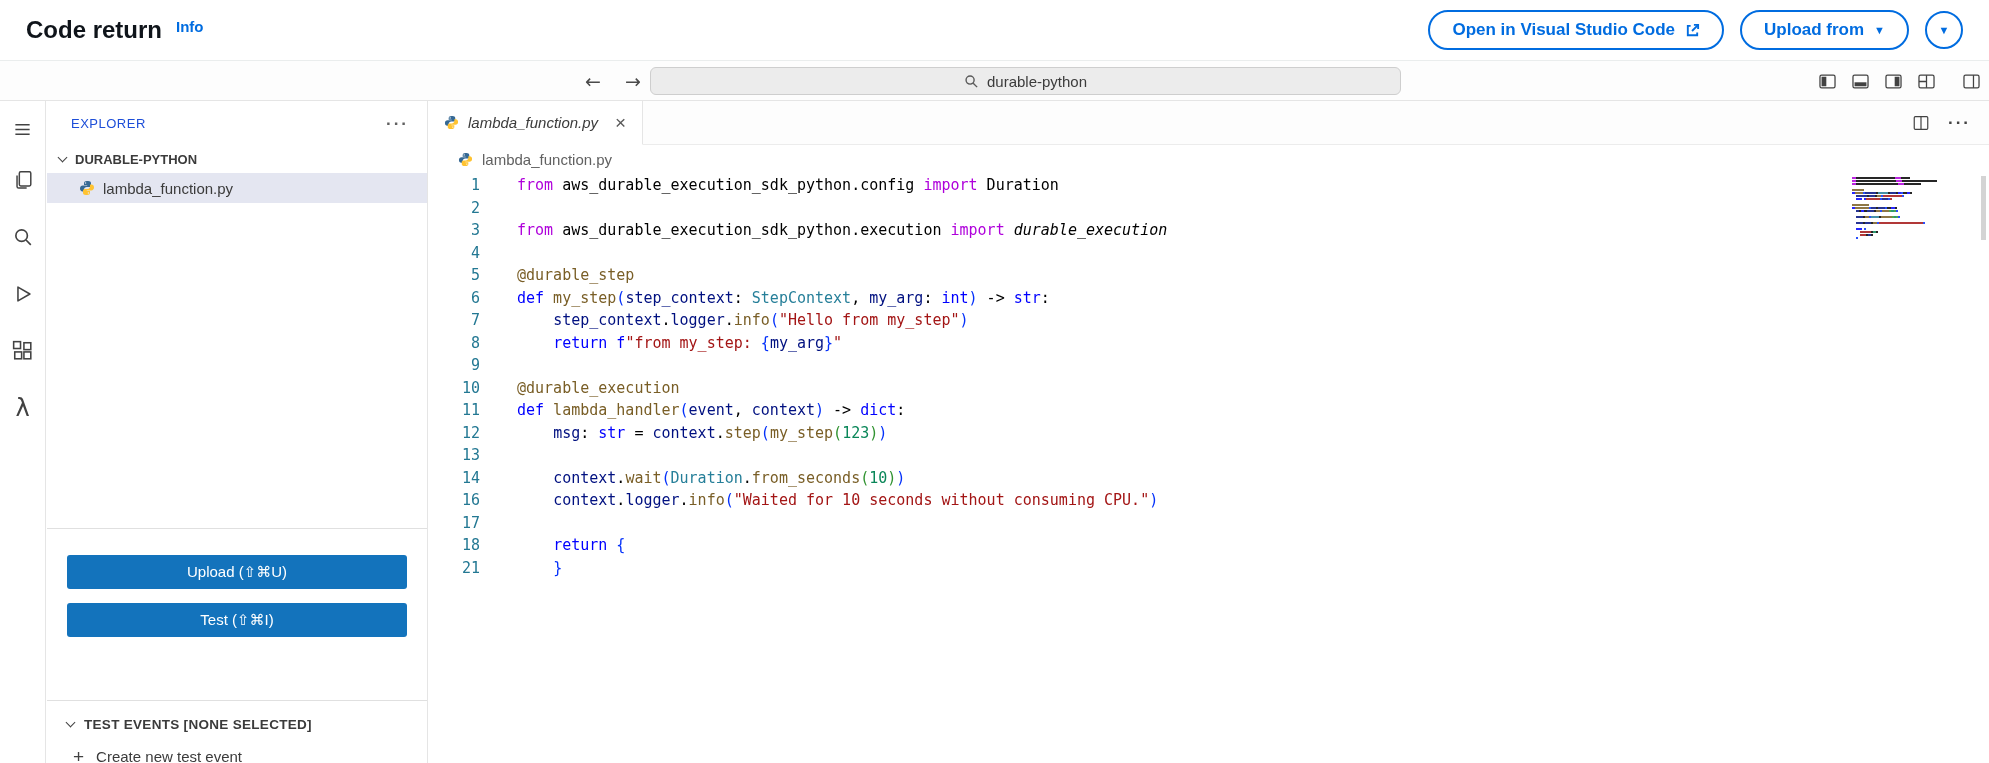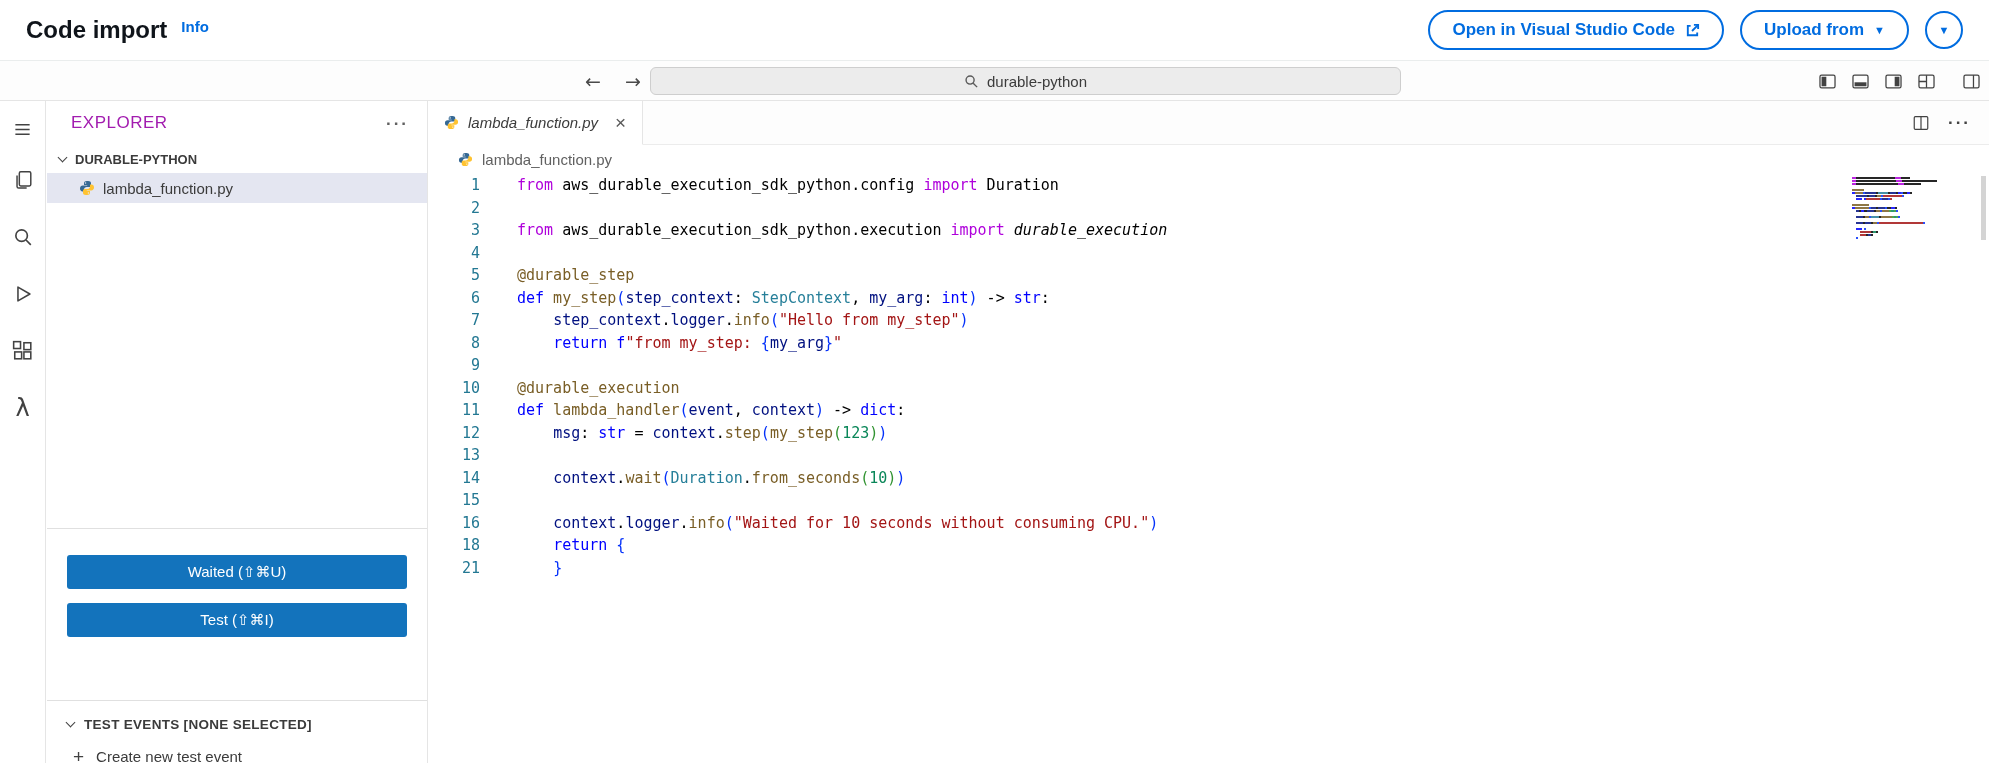--- a/index.html
+++ b/index.html
@@ -28,21 +28,21 @@
   
   .workbench { position:absolute; top:100px; left:0; right:0; bottom:0; border-top:1px solid #e5e5e5; background:#fff; }
 
   .activity-bar { position:absolute; left:0; top:0; bottom:0; width:46px; background:#fff; border-right:1px solid #e5e5e5; display:flex; flex-direction:column; align-items:center; padding-top:6px; }
   .ab-item { width:46px; height:57px; display:flex; align-items:center; justify-content:center; color:#424242; cursor:pointer; }
   .ab-item:first-child { height:44px; }
   .lambda-glyph { font-family:"DejaVu Sans",sans-serif; font-size:24px; color:#424242; }
 
   .sidebar { position:absolute; left:47px; top:0; bottom:0; width:381px; background:#fff; border-right:1px solid #e5e5e5; }
   .sidebar-header { height:44px; display:flex; align-items:center; padding:0 18px 0 24px; }
-  .sidebar-header .label { font-size:17px; letter-spacing:0.5px; color:#a21caf; }
+  .sidebar-header .label { font-size:13px; letter-spacing:0.5px; color:#1d4ed8; }
   .more-btn { margin-left:auto; color:#616161; font-size:17px; font-weight:bold; letter-spacing:2px; cursor:pointer; line-height:1; }
   .chev { width:7px; height:7px; border-right:1.5px solid #424242; border-bottom:1.5px solid #424242; transform:rotate(45deg); display:inline-block; flex:none; margin-top:-4px; }
   .tree-folder { height:28px; display:flex; align-items:center; gap:9px; padding-left:12px; font-weight:bold; font-size:13px; color:#3b3b3b; cursor:pointer; }
   .tree-file { height:30px; display:flex; align-items:center; gap:8px; padding-left:32px; font-size:15px; color:#3b3b3b; background:#e4e6f1; cursor:pointer; }
   .py-icon { display:flex; flex:none; }
 
   .section-header { display:flex; align-items:center; gap:10px; height:22px; cursor:pointer; }
   .sec-label { font-weight:bold; font-size:13.5px; color:#3b3b3b; letter-spacing:0.3px; }
   .deploy-section { position:absolute; top:427px; left:0; right:0; border-top:1px solid #e0e0e0; padding:12px 20px 0; }
   .deploy-status { display:flex; align-items:center; gap:5px; margin-left:8px; color:#6f6f6f; font-size:14px; }
@@ -73,21 +73,21 @@
   .scroll-thumb { position:absolute; top:2px; right:3px; width:5px; height:64px; background:#c2c2c2; opacity:0.7; cursor:pointer; }
 
   svg { display:block; }
 </style>
 </head>
 <body>
 
 <div class="page">
 
   <header class="top-header">
-    <span class="page-title">Code import</span>
+    <span class="page-title">Code return</span>
     <a class="info-link">Info</a>
     <div class="header-actions">
       <button class="aws-btn">
         <span>Open in Visual Studio Code</span>
         <span class="py-icon">
           <svg width="15" height="15" viewBox="0 0 16 16" fill="none" stroke="#006ce0" stroke-width="2">
               <path d="M6 3H3v10h10v-3"></path>
               <path d="M9.5 2H14v4.5"></path>
               <path d="M13.5 2.5L7.5 8.5"></path>
             </svg>
@@ -204,21 +204,21 @@
         <span class="py-icon">
           <svg width="16" height="16" viewBox="0 0 16 16">
               <path fill="#366994" d="M7.9 1C6.1 1 5 1.8 5 3.2V5h3.2v.6H3.7C2.2 5.6 1 6.7 1 8.5c0 1.8 1 2.9 2.5 2.9H5V9.6C5 8.1 6.3 7 7.8 7h2.4c1 0 1.8-.8 1.8-1.8V3.2C12 1.8 10.9 1 9.1 1H7.9zM6.6 2.3c.4 0 .7.3.7.8 0 .4-.3.7-.7.7-.5 0-.8-.3-.8-.7 0-.5.3-.8.8-.8z"></path>
               <path fill="#ffc331" d="M8.1 15c1.8 0 2.9-.8 2.9-2.2V11H7.8v-.6h4.5c1.5 0 2.7-1.1 2.7-2.9 0-1.8-1-2.9-2.5-2.9H11v1.8C11 7.9 9.7 9 8.2 9H5.8C4.8 9 4 9.8 4 10.8v2C4 14.2 5.1 15 6.9 15h1.2zM9.4 13.7c-.4 0-.7-.3-.7-.8 0-.4.3-.7.7-.7.5 0 .8.3.8.7 0 .5-.3.8-.8.8z"></path>
             </svg>
         </span>
         <span>lambda_function.py</span>
       </div>
 
       <div class="deploy-section">
-        <button class="vsc-btn">Waited (⇧⌘U)</button>
+        <button class="vsc-btn">Upload (⇧⌘U)</button>
         <button class="vsc-btn">Test (⇧⌘I)</button>
       </div>
 
       <div class="test-events">
         <div class="section-header">
           <span class="chev"></span>
           <span class="sec-label">TEST EVENTS [NONE SELECTED]</span>
         </div>
         <div class="te-create">
           <span class="plus">+</span>
@@ -269,22 +269,22 @@
             <div class="code-line"><span class="line-num">5</span><span class="line-text"><span style="color: rgb(121, 94, 38);">@durable_step</span></span></div>
             <div class="code-line"><span class="line-num">6</span><span class="line-text"><span style="color: rgb(0, 0, 255);">def</span><span style="color: rgb(121, 94, 38);"> my_step</span><span style="color: rgb(4, 49, 250);">(</span><span style="color: rgb(0, 16, 128);">step_context</span><span style="color: rgb(0, 0, 0);">: </span><span style="color: rgb(38, 127, 153);">StepContext</span><span style="color: rgb(0, 0, 0);">, </span><span style="color: rgb(0, 16, 128);">my_arg</span><span style="color: rgb(0, 0, 0);">: </span><span style="color: rgb(0, 0, 255);">int</span><span style="color: rgb(4, 49, 250);">)</span><span style="color: rgb(0, 0, 0);"> -&gt; </span><span style="color: rgb(0, 0, 255);">str</span><span style="color: rgb(0, 0, 0);">:</span></span></div>
             <div class="code-line"><span class="line-num">7</span><span class="line-text"><span style="color: rgb(0, 0, 0);">    </span><span style="color: rgb(0, 16, 128);">step_context</span><span style="color: rgb(0, 0, 0);">.</span><span style="color: rgb(0, 16, 128);">logger</span><span style="color: rgb(0, 0, 0);">.</span><span style="color: rgb(121, 94, 38);">info</span><span style="color: rgb(4, 49, 250);">(</span><span style="color: rgb(163, 21, 21);">"Hello from my_step"</span><span style="color: rgb(4, 49, 250);">)</span></span></div>
             <div class="code-line"><span class="line-num">8</span><span class="line-text"><span style="color: rgb(0, 0, 0);">    </span><span style="color: rgb(0, 0, 255);">return</span><span style="color: rgb(0, 0, 0);"> </span><span style="color: rgb(0, 0, 255);">f</span><span style="color: rgb(163, 21, 21);">"from my_step: </span><span style="color: rgb(4, 49, 250);">{</span><span style="color: rgb(0, 16, 128);">my_arg</span><span style="color: rgb(4, 49, 250);">}</span><span style="color: rgb(163, 21, 21);">"</span></span></div>
             <div class="code-line"><span class="line-num">9</span><span class="line-text"></span></div>
             <div class="code-line"><span class="line-num">10</span><span class="line-text"><span style="color: rgb(121, 94, 38);">@durable_execution</span></span></div>
             <div class="code-line"><span class="line-num">11</span><span class="line-text"><span style="color: rgb(0, 0, 255);">def</span><span style="color: rgb(121, 94, 38);"> lambda_handler</span><span style="color: rgb(4, 49, 250);">(</span><span style="color: rgb(0, 16, 128);">event</span><span style="color: rgb(0, 0, 0);">, </span><span style="color: rgb(0, 16, 128);">context</span><span style="color: rgb(4, 49, 250);">)</span><span style="color: rgb(0, 0, 0);"> -&gt; </span><span style="color: rgb(0, 0, 255);">dict</span><span style="color: rgb(0, 0, 0);">:</span></span></div>
             <div class="code-line"><span class="line-num">12</span><span class="line-text"><span style="color: rgb(0, 0, 0);">    </span><span style="color: rgb(0, 16, 128);">msg</span><span style="color: rgb(0, 0, 0);">: </span><span style="color: rgb(0, 0, 255);">str</span><span style="color: rgb(0, 0, 0);"> = </span><span style="color: rgb(0, 16, 128);">context</span><span style="color: rgb(0, 0, 0);">.</span><span style="color: rgb(121, 94, 38);">step</span><span style="color: rgb(4, 49, 250);">(</span><span style="color: rgb(121, 94, 38);">my_step</span><span style="color: rgb(49, 147, 49);">(</span><span style="color: rgb(9, 134, 88);">123</span><span style="color: rgb(49, 147, 49);">)</span><span style="color: rgb(4, 49, 250);">)</span></span></div>
             <div class="code-line"><span class="line-num">13</span><span class="line-text"></span></div>
             <div class="code-line"><span class="line-num">14</span><span class="line-text"><span style="color: rgb(0, 0, 0);">    </span><span style="color: rgb(0, 16, 128);">context</span><span style="color: rgb(0, 0, 0);">.</span><span style="color: rgb(121, 94, 38);">wait</span><span style="color: rgb(4, 49, 250);">(</span><span style="color: rgb(38, 127, 153);">Duration</span><span style="color: rgb(0, 0, 0);">.</span><span style="color: rgb(121, 94, 38);">from_seconds</span><span style="color: rgb(49, 147, 49);">(</span><span style="color: rgb(9, 134, 88);">10</span><span style="color: rgb(49, 147, 49);">)</span><span style="color: rgb(4, 49, 250);">)</span></span></div>
-            <div class="code-line"><span class="line-num">15</span><span class="line-text"></span></div>
             <div class="code-line"><span class="line-num">16</span><span class="line-text"><span style="color: rgb(0, 0, 0);">    </span><span style="color: rgb(0, 16, 128);">context</span><span style="color: rgb(0, 0, 0);">.</span><span style="color: rgb(0, 16, 128);">logger</span><span style="color: rgb(0, 0, 0);">.</span><span style="color: rgb(121, 94, 38);">info</span><span style="color: rgb(4, 49, 250);">(</span><span style="color: rgb(163, 21, 21);">"Waited for 10 seconds without consuming CPU."</span><span style="color: rgb(4, 49, 250);">)</span></span></div>
+            <div class="code-line"><span class="line-num">17</span><span class="line-text"></span></div>
             <div class="code-line"><span class="line-num">18</span><span class="line-text"><span style="color: rgb(0, 0, 0);">    </span><span style="color: rgb(0, 0, 255);">return</span><span style="color: rgb(0, 0, 0);"> </span><span style="color: rgb(4, 49, 250);">{</span></span></div>
             <div class="code-line"><span class="line-num">21</span><span class="line-text"><span style="color: rgb(0, 0, 0);">    </span><span style="color: rgb(4, 49, 250);">}</span></span></div>
           </div>
         <div class="minimap">
             <div class="mm-line">
               <span style="width: 4px; background: rgb(175, 0, 219);"></span>
               <span style="width: 39px; background: rgb(0, 0, 0);"></span>
               <span style="width: 6px; background: rgb(175, 0, 219);"></span>
               <span style="width: 9px; background: rgb(0, 0, 0);"></span>
             </div>

